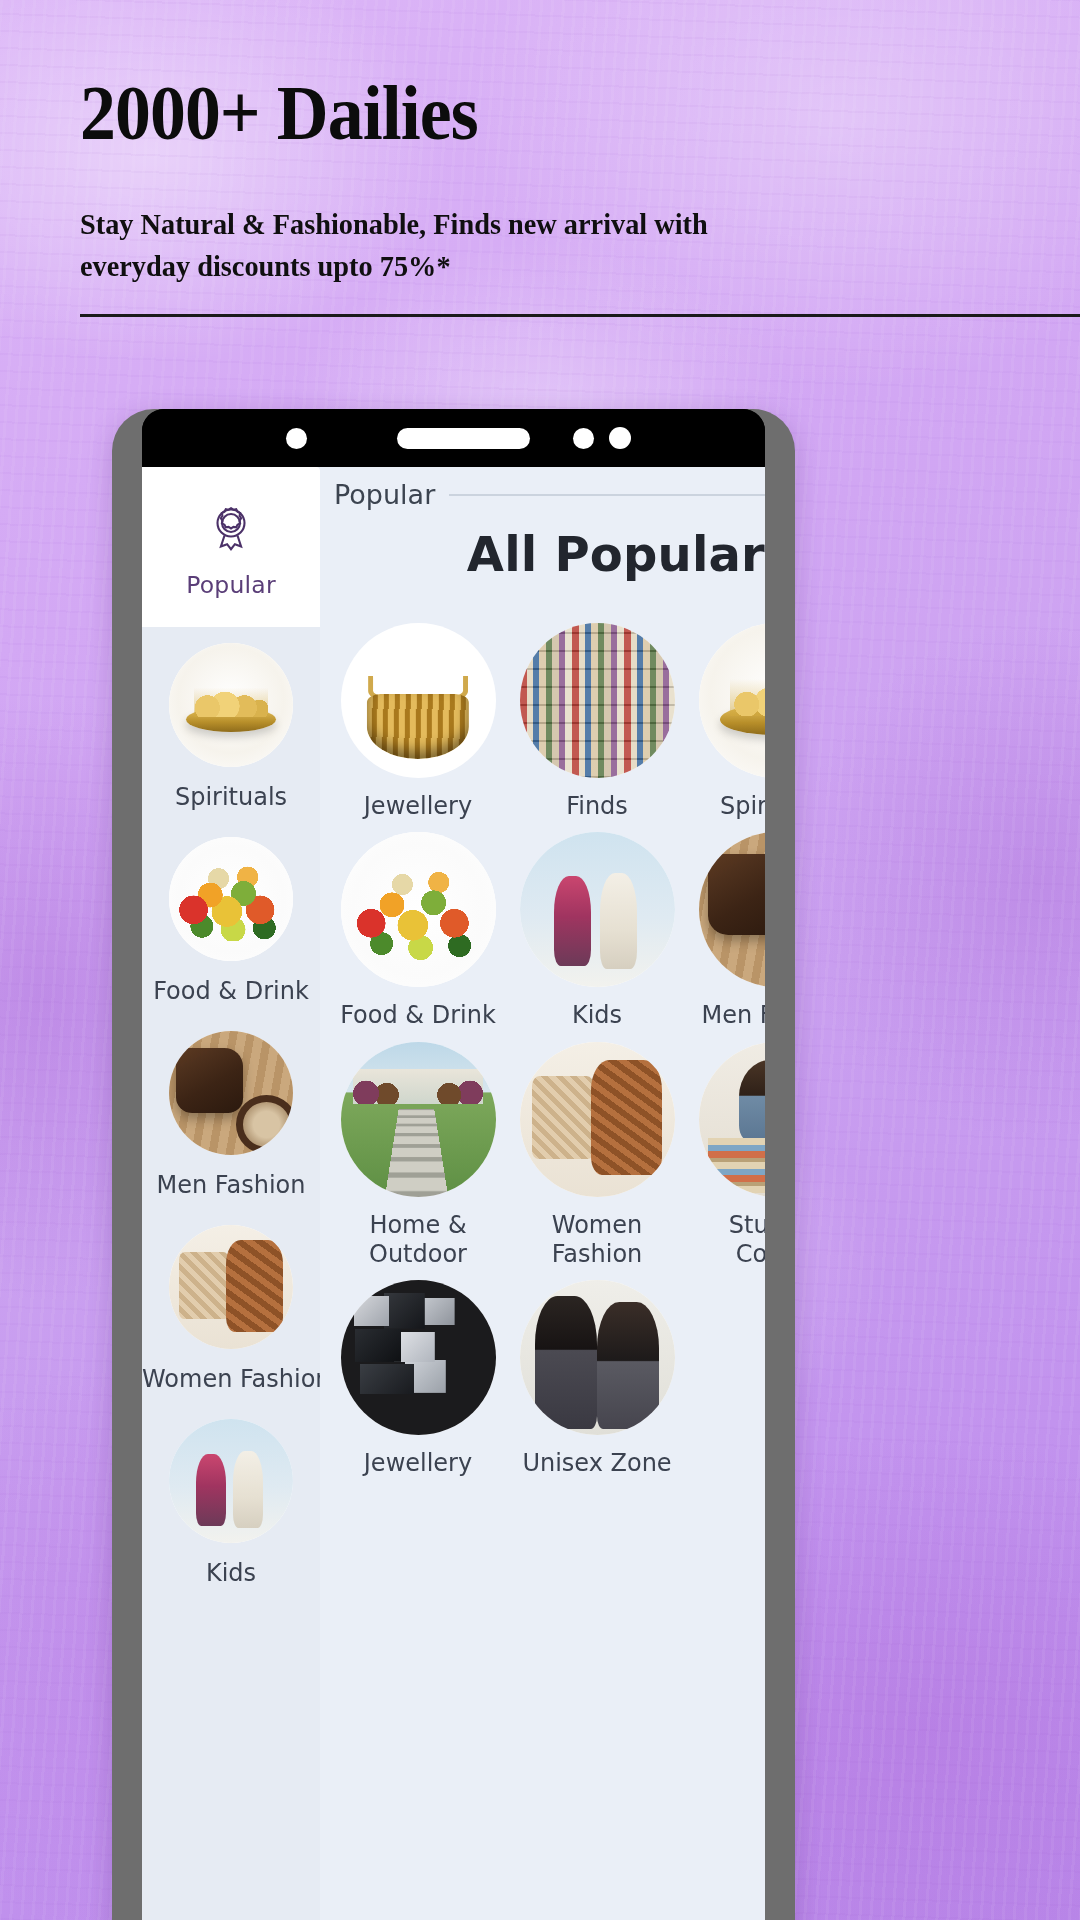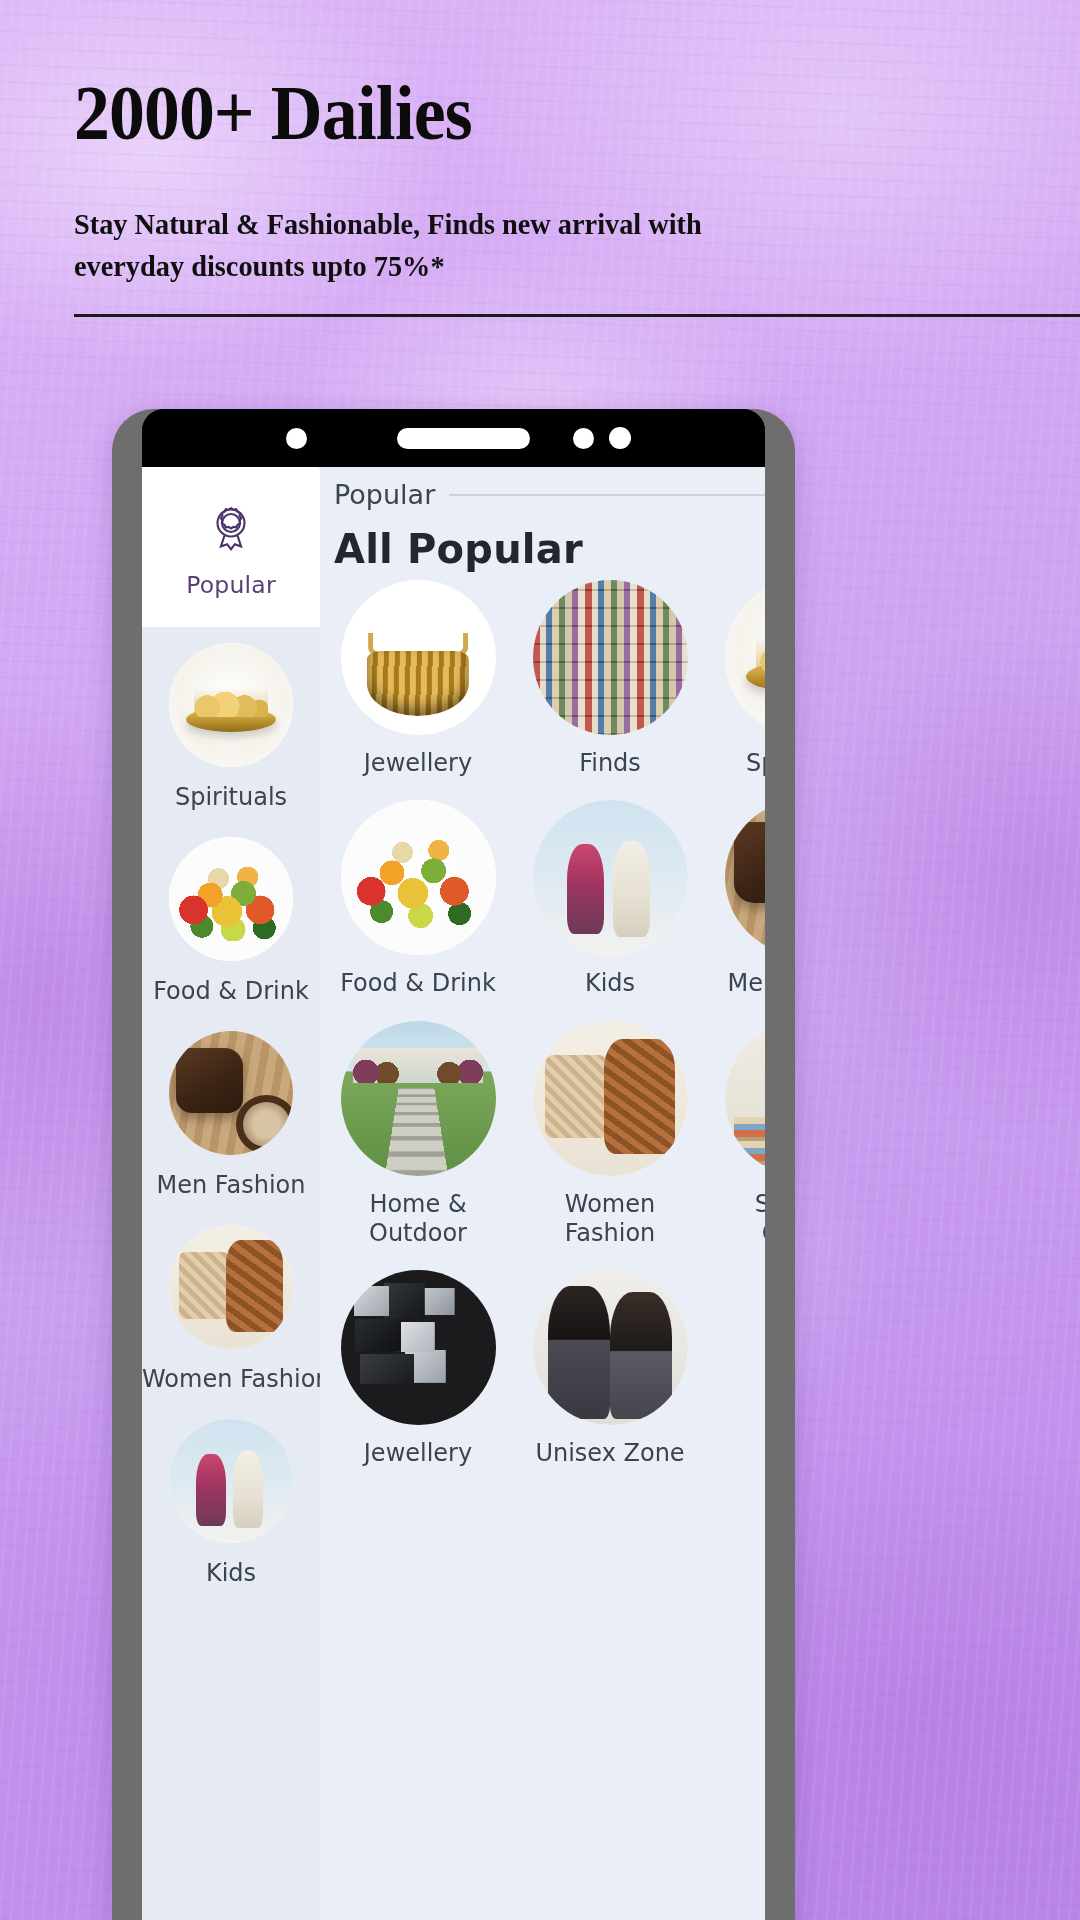--- a/index.html
+++ b/index.html
@@ -37,21 +37,21 @@
     inset: 0;
     background:
       repeating-linear-gradient(94deg, rgba(255,255,255,.08) 0 3px, rgba(255,255,255,0) 3px 11px),
       repeating-linear-gradient(2deg, rgba(150,86,200,.07) 0 2px, rgba(150,86,200,0) 2px 17px);
     opacity: .75;
   }
 
   
   #headline {
     position: absolute;
-    left: 74px; top: 74px;
+    left: 80px; top: 74px;
     width: 900px;
     z-index: 5;
   }
   #headline .title {
     font-family: "Liberation Serif", serif;
     font-weight: bold;
     font-size: 78px;
     line-height: 1.0;
     letter-spacing: -1px;
     color: #0c0c0c;
@@ -214,32 +214,34 @@
     font-size: 27px;
     color: #3c4450;
     white-space: nowrap;
   }
   #breadcrumb .crumb-line {
     flex: 1;
     height: 2px;
     background: #cbd3de;
   }
   #page-title {
-    font-size: 40px;
+    font-size: 48px;
     font-weight: bold;
     color: #22262e;
     letter-spacing: .2px;
-    margin-bottom: 8px;
+    margin-bottom: 41px;
+    text-align: right;
   }
 
   .grid {
     display: grid;
     grid-template-columns: repeat(3, 168px);
     column-gap: 24px;
     row-gap: 22px;
+    gap: 11px;
   }
   .cell { text-align: center; }
   .cell .thumb {
     width: 155px; height: 155px;
     border-radius: 50%;
     margin: 0 auto;
     overflow: hidden;
     position: relative;
     background: #fff;
   }

